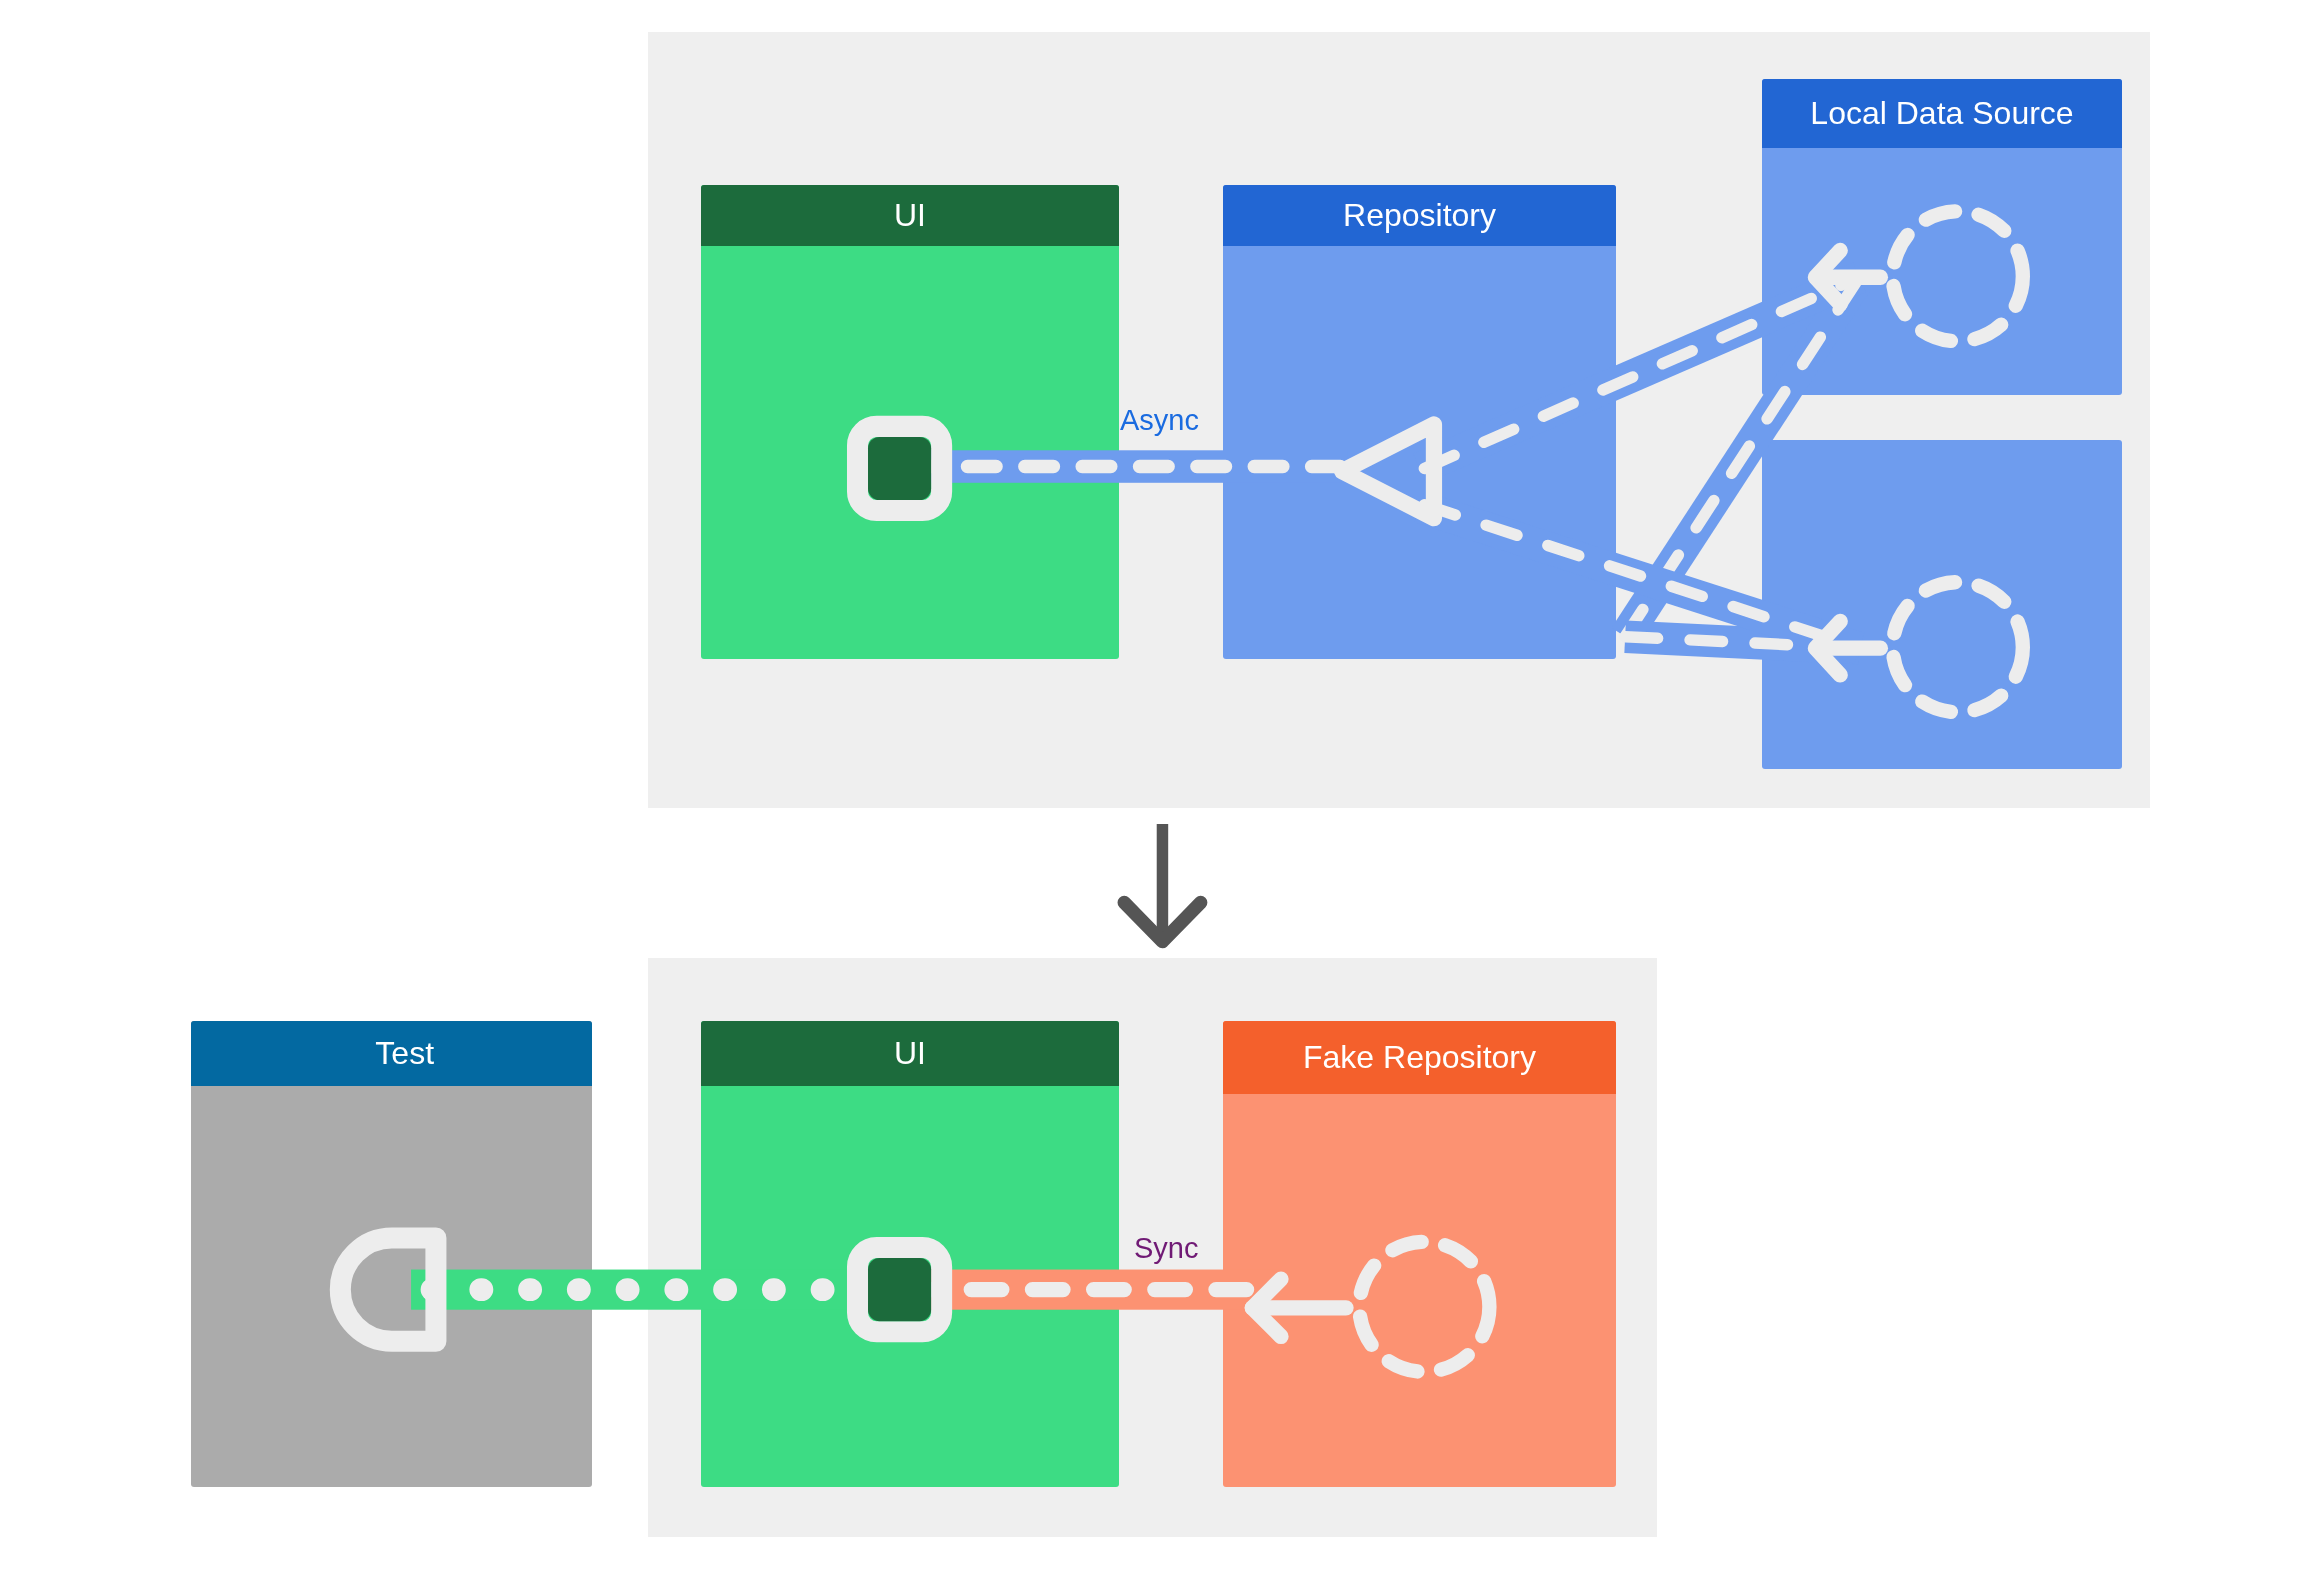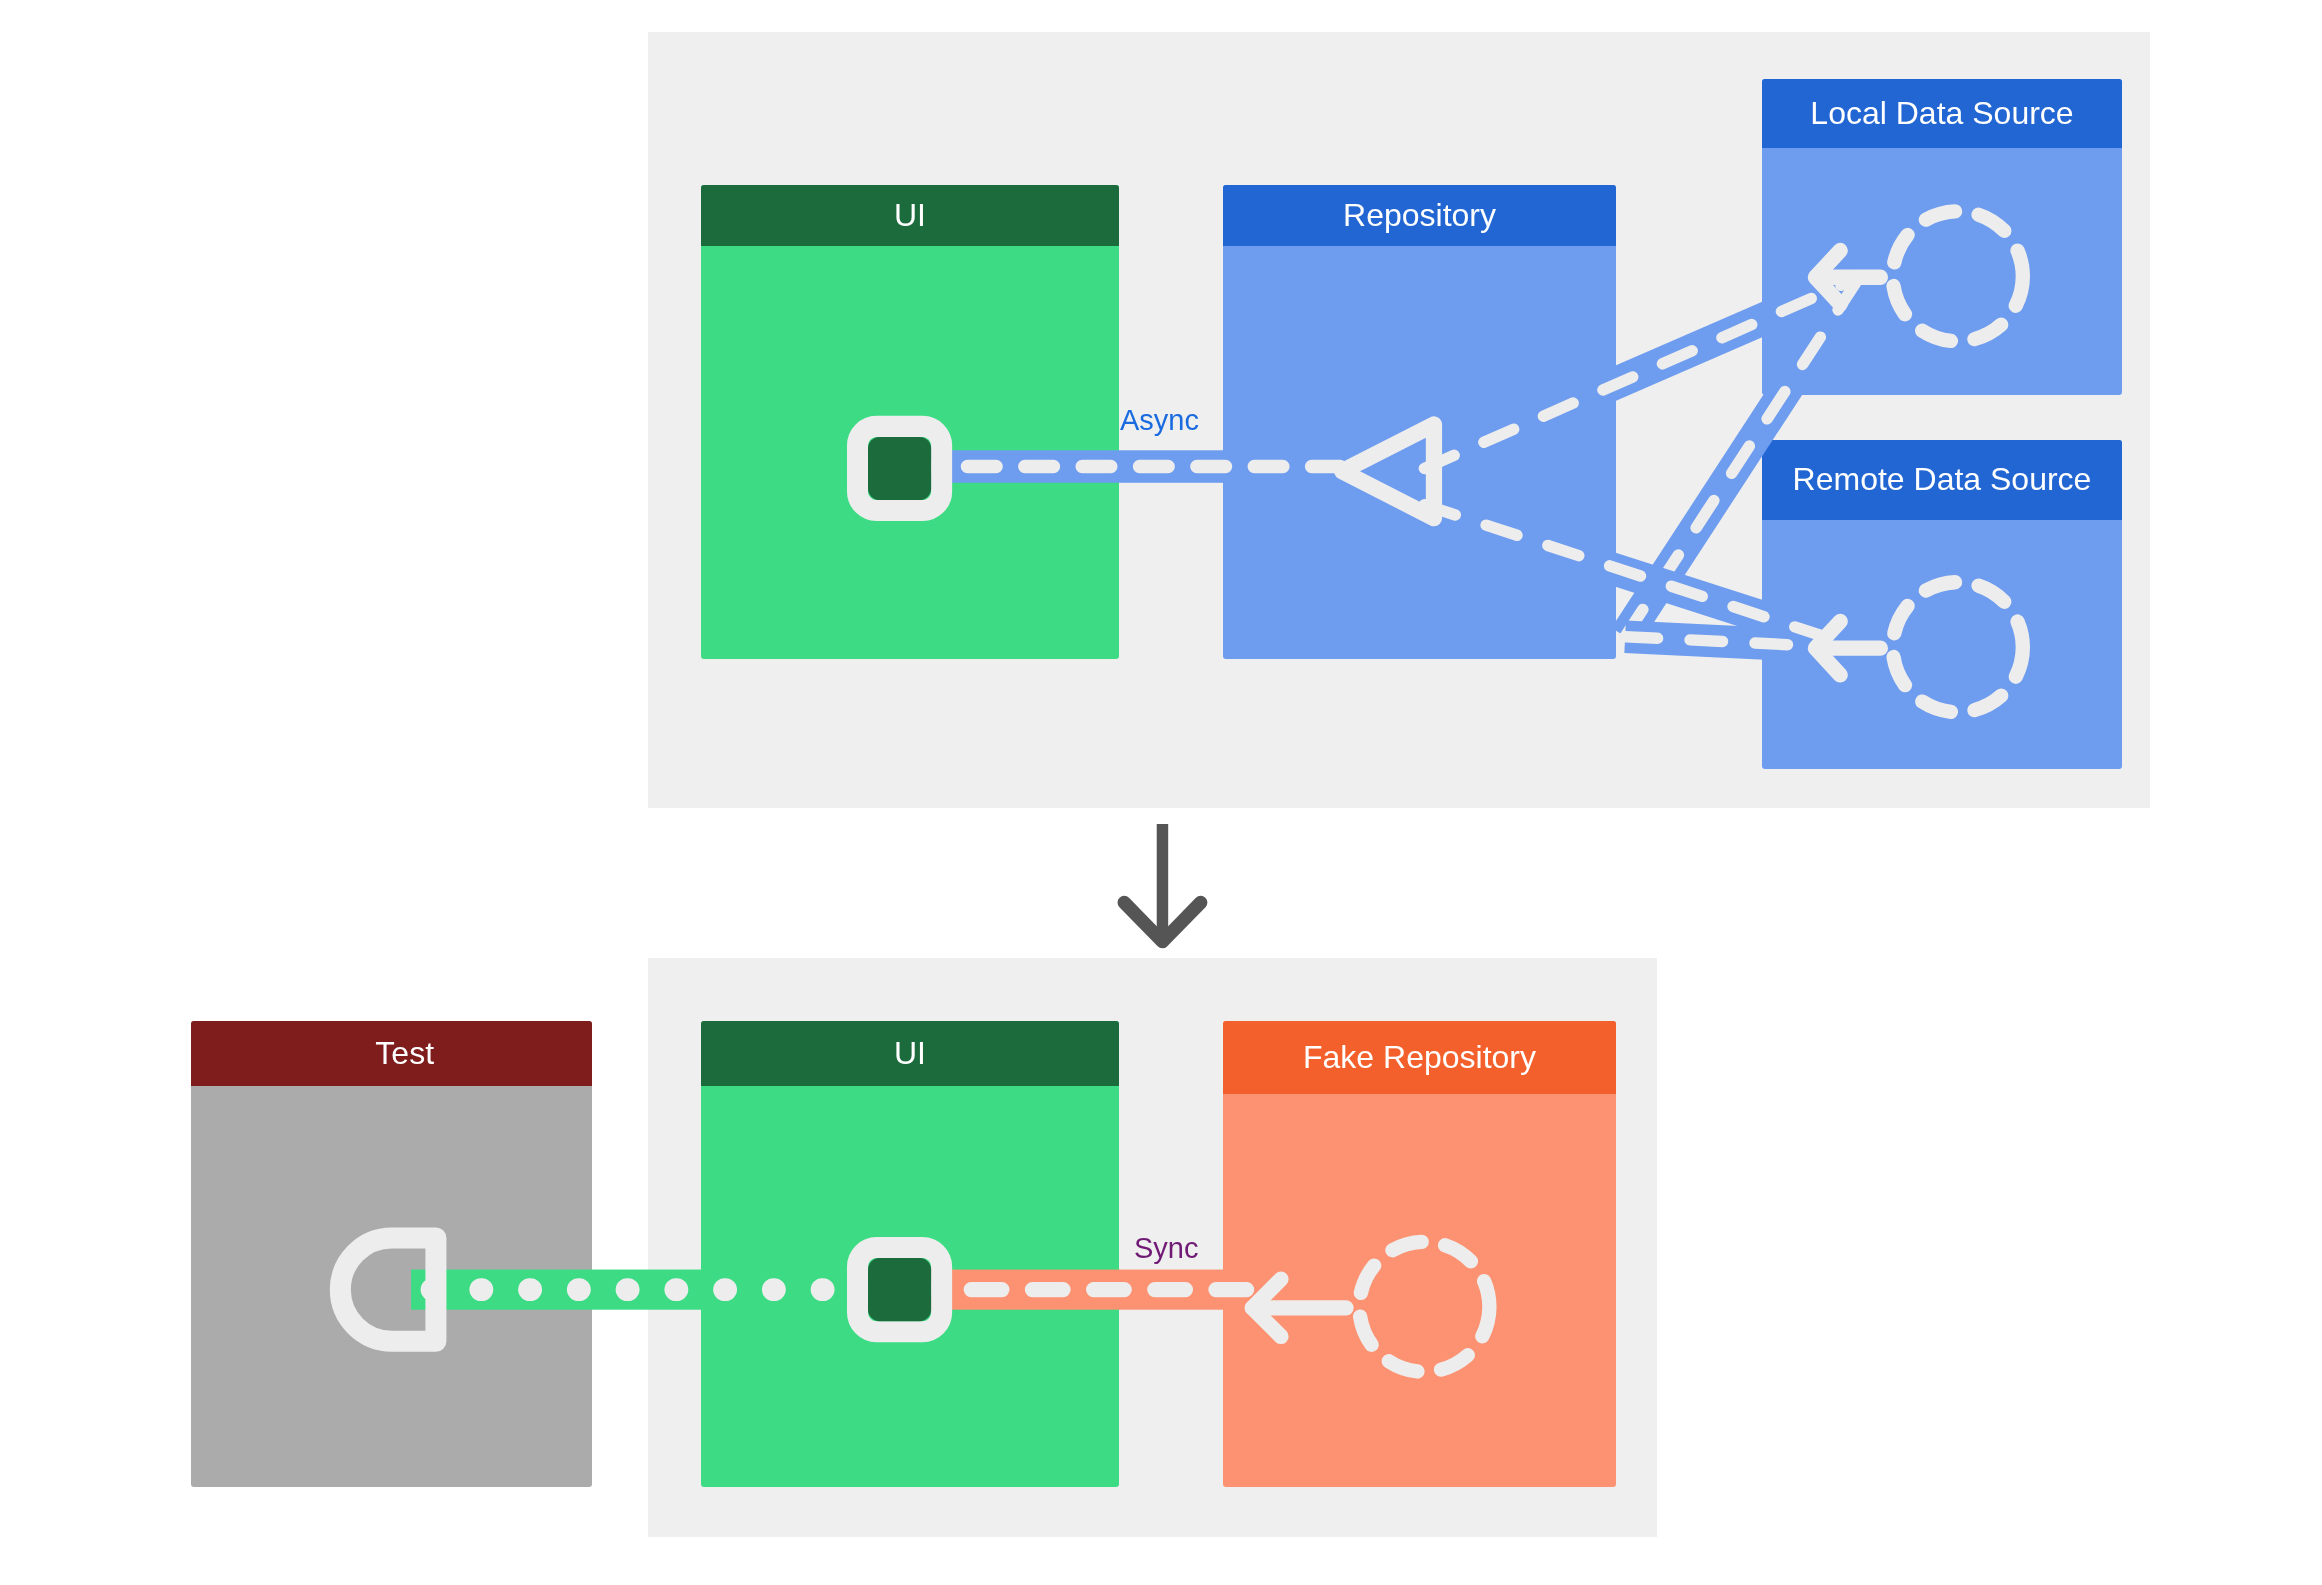--- a/index.html
+++ b/index.html
@@ -53,30 +53,27 @@
   </div>
 
   <div class="card" style="left:1762px;top:79px;width:360px;height:316px;background:#6E9CEE;">
     <div class="card-header" style="background:#2266D3;height:69px;">
       <span>Local Data Source</span>
     </div>
     <div class="card-body" style="height:248px;"></div>
   </div>
 
   <div class="card" style="left:1762px;top:440px;width:360px;height:329px;background:#6E9CEE;">
-    <div class="card-header" style="background:#2266D3;height:80px;line-height:1.1;">
-      <span>Remote Data Source</span>
-    </div>
     <div class="card-body" style="height:249px;"></div>
   </div>
 
   <div class="panel" style="left:648px;top:958px;width:1009px;height:579px;"></div>
 
   <div class="card" style="left:191px;top:1021px;width:401px;height:466px;background:#ABABAB;">
-    <div class="card-header" style="background:#7f1d1d;height:65px;padding-left:36px;">
+    <div class="card-header" style="background:#0369a1;height:65px;padding-left:36px;">
       <span>Test</span>
     </div>
     <div class="card-body" style="height:401px;"></div>
   </div>
 
   <div class="card" style="left:701px;top:1021px;width:418px;height:466px;background:#3DDC84;">
     <div class="card-header" style="background:#1C6B3C;height:65px;">
       <span>UI</span>
     </div>
     <div class="card-body" style="height:401px;"></div>

